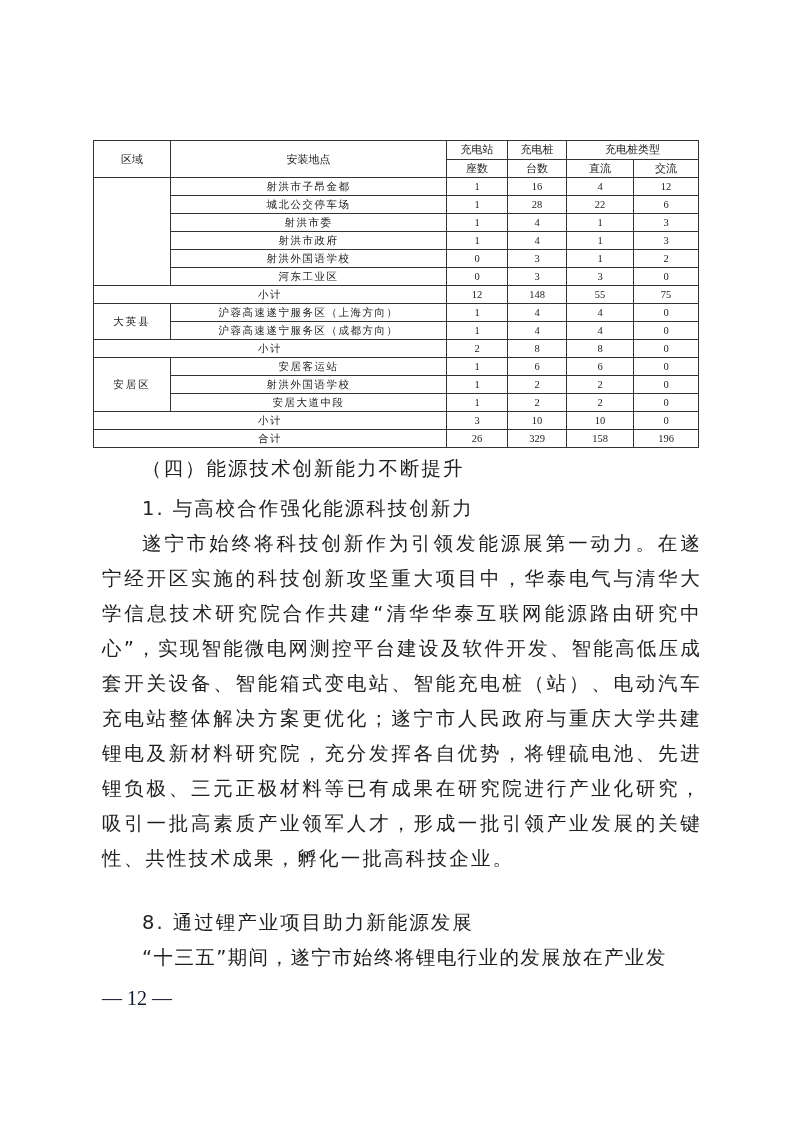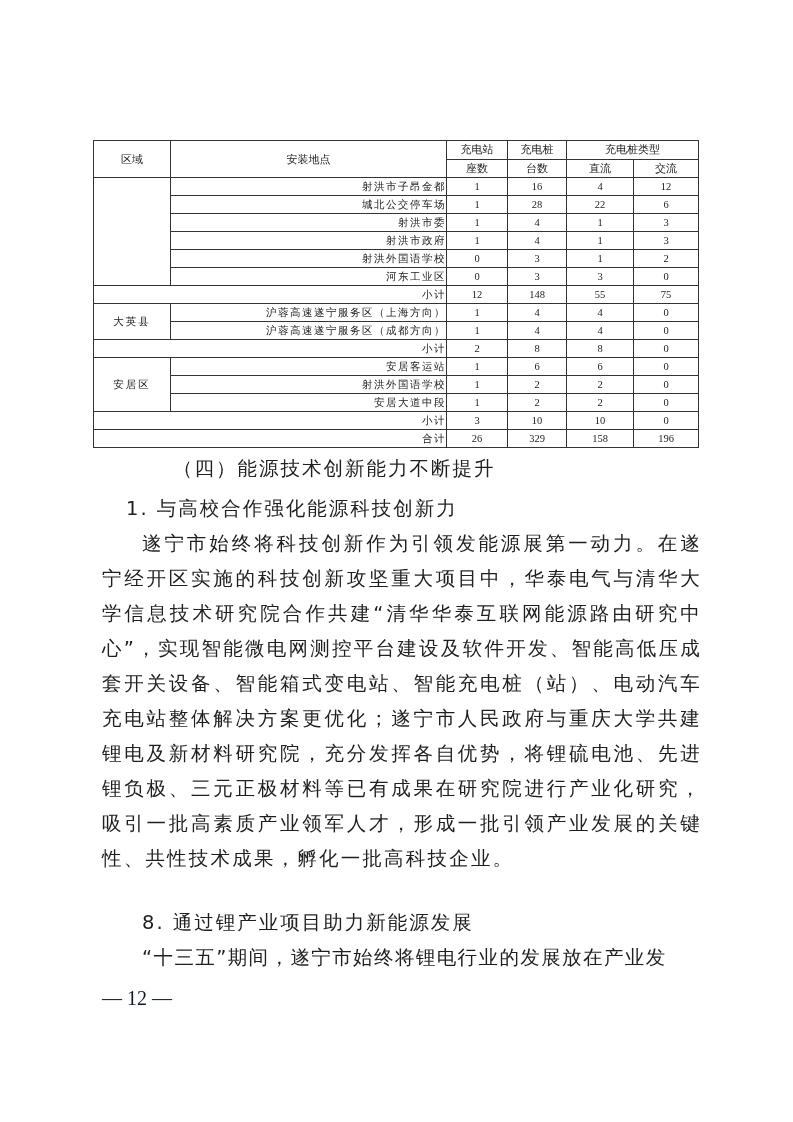--- a/index.html
+++ b/index.html
@@ -14,21 +14,21 @@
       border-collapse: collapse; table-layout: fixed;
       font-family: "Liberation Serif", "DejaVu Serif", serif;
       font-size: 10.5px; color: #222;
     }
     table.stats td, table.stats th {
       border: 1px solid #333; text-align: center; vertical-align: middle;
       padding: 0; height: 17px; line-height: 15px; font-weight: normal;
       white-space: nowrap;
     }
     table.stats th { font-family: "DejaVu Sans", "Liberation Sans", sans-serif; font-size: 11px; height: 17.5px; }
-    table.stats td.loc { letter-spacing: 1.5px; text-align: right; }
+    table.stats td.loc { letter-spacing: 1.5px; }
     table.stats td.region { letter-spacing: 2px; }
 
     .text-block {
       position: absolute; left: 0; width: 793px;
       font-family: "DejaVu Sans", "Liberation Sans", sans-serif;
       font-size: 19.5px; color: #1f1f1f;
     }
     .heading { position: absolute; white-space: nowrap; letter-spacing: 2px; }
     .para {
       position: absolute; left: 102px; width: 600px;
@@ -175,21 +175,21 @@
           <td colspan="2" class="loc">合计</td>
           <td>26</td>
           <td>329</td>
           <td>158</td>
           <td>196</td>
         </tr>
       </tbody>
   </table>
 
   <div class="text-block">
-    <div class="heading" style="left:142px; top:455px;margin-left:31px;">（四）能源技术创新能力不断提升</div>
-    <div class="heading" style="left:126px; top:495px;">1. 与高校合作强化能源科技创新力</div>
+    <div class="heading" style="left:142px; top:455px;">（四）能源技术创新能力不断提升</div>
+    <div class="heading" style="left:142px; top:495px;">1. 与高校合作强化能源科技创新力</div>
     <div class="para" style="top:526px;">遂宁市始终将科技创新作为引领发能源展第一动力。在遂宁经开区实施的科技创新攻坚重大项目中，华泰电气与清华大学信息技术研究院合作共建“清华华泰互联网能源路由研究中心”，实现智能微电网测控平台建设及软件开发、智能高低压成套开关设备、智能箱式变电站、智能充电桩（站）、电动汽车充电站整体解决方案更优化；遂宁市人民政府与重庆大学共建锂电及新材料研究院，充分发挥各自优势，将锂硫电池、先进锂负极、三元正极材料等已有成果在研究院进行产业化研究，吸引一批高素质产业领军人才，形成一批引领产业发展的关键性、共性技术成果，孵化一批高科技企业。</div>
     <div class="heading" style="left:142px; top:909px;">8. 通过锂产业项目助力新能源发展</div>
     <div class="para para2" style="top:940px;">“十三五”期间，遂宁市始终将锂电行业的发展放在产业发</div>
   </div>
 
   <div class="footer">— 12 —</div>
 </div>
 
 </body></html>

